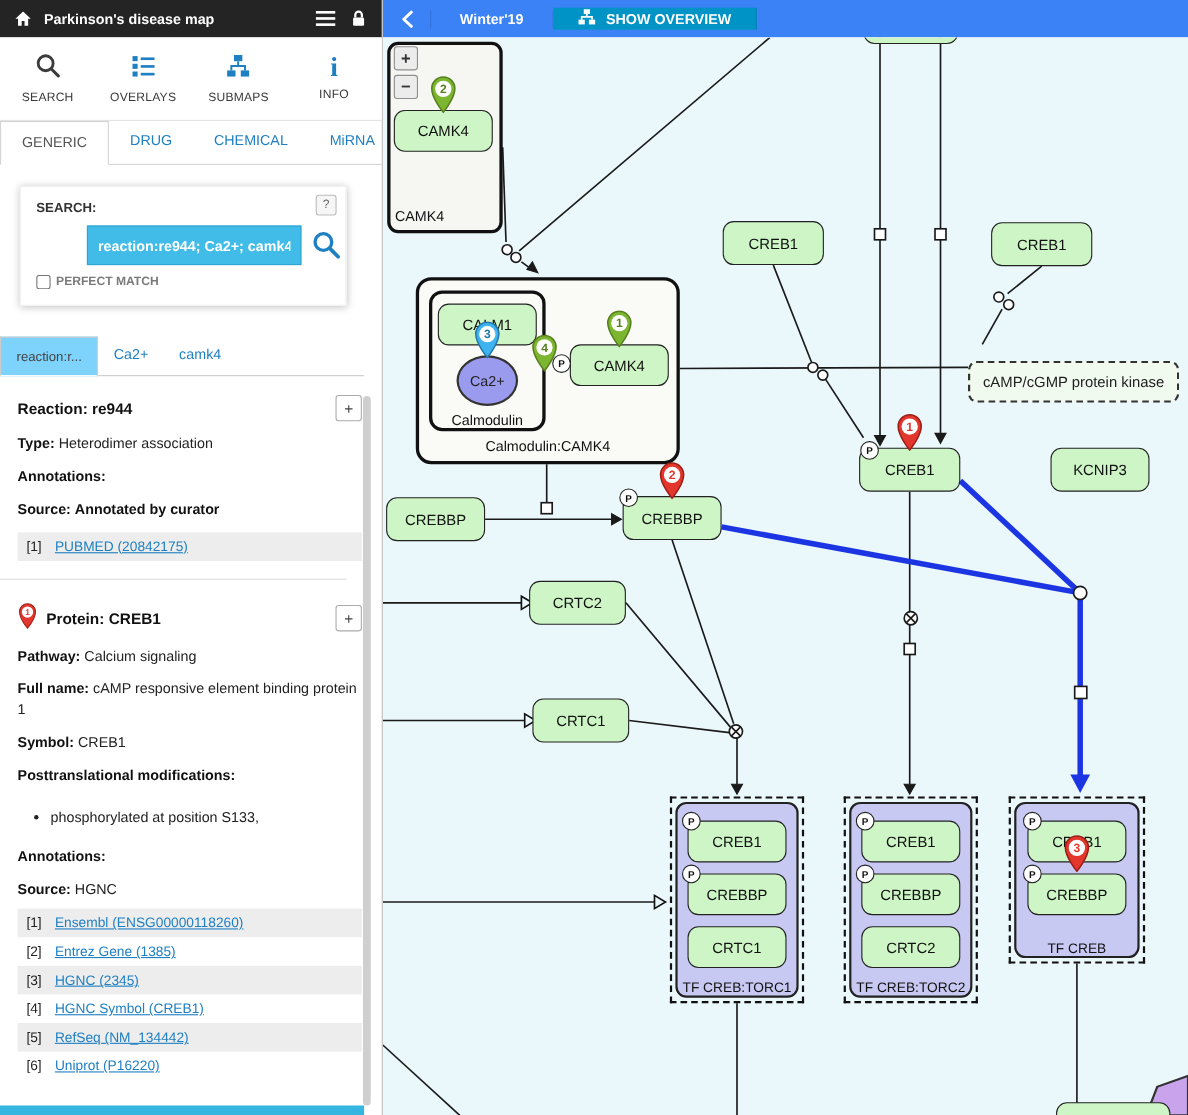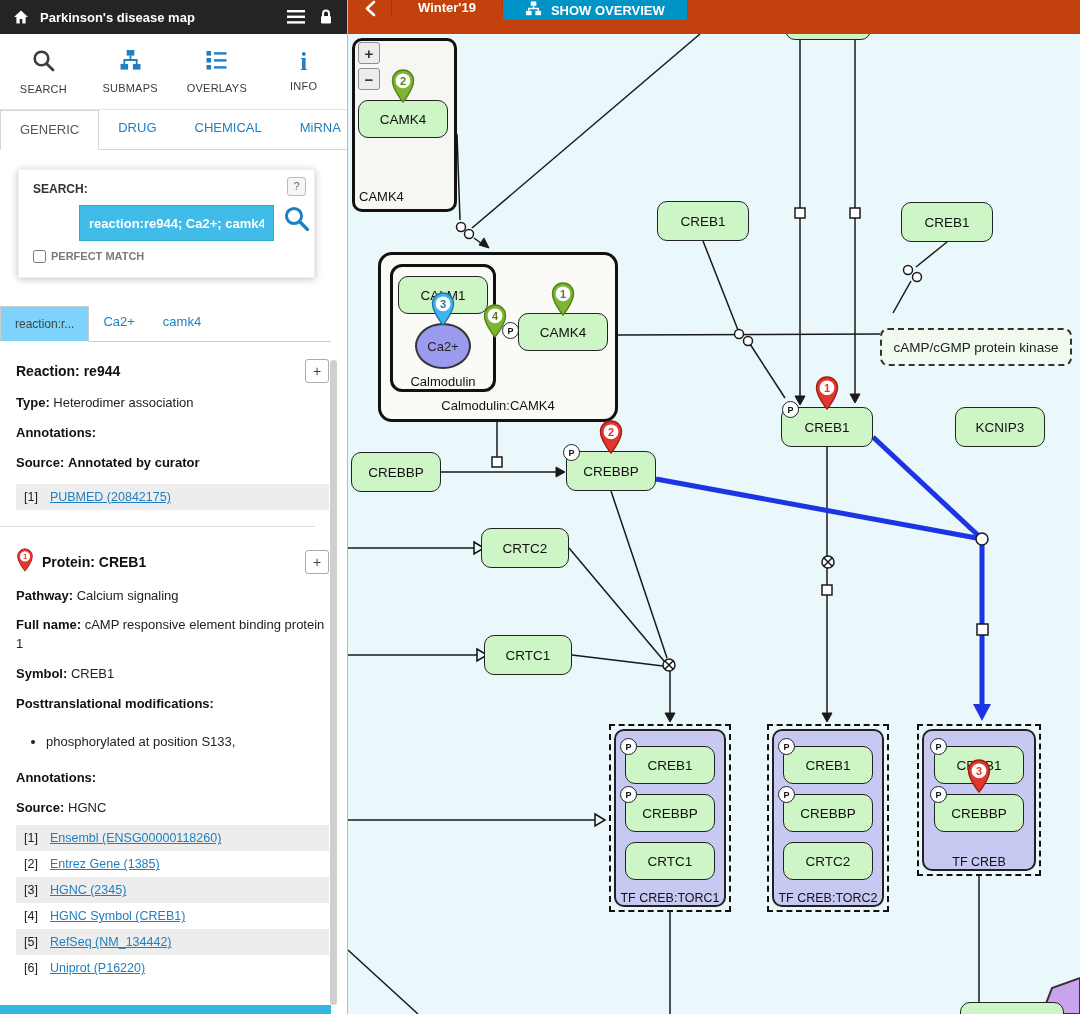--- a/index.html
+++ b/index.html
@@ -17,21 +17,21 @@
   .nav-item { flex:1; display:flex; flex-direction:column; align-items:center; justify-content:center; gap:7px; cursor:pointer; }
   .nav-item .lbl { font-size:11px; color:#3a3a3a; letter-spacing:.2px; }
   .info-i { font-family:"Liberation Serif", serif; font-weight:bold; font-size:25px; color:#1e7fc2; line-height:22px; }
   .tab-row { display:flex; height:40px; border-bottom:1px solid #d5d5d5; align-items:flex-end; }
   .tab { height:40px; line-height:38px; padding:0 19px; font-size:13px; color:#1e7fc2; cursor:pointer; }
   .tab.active { border:1px solid #d5d5d5; border-bottom:1px solid #fff; margin-bottom:-1px; background:#fff; color:#555; }
   .sb-content { position:absolute; top:150px; left:0; right:16px; bottom:9px; overflow:hidden; }
   .search-card { position:relative; margin:19px 16px 0 18px; background:#fff; border:1px solid #f0f0f0; box-shadow:0 1px 7px rgba(0,0,0,.25); padding:12px 12px 14px 14px; }
   .search-label { font-size:12px; font-weight:bold; color:#333; }
   .help-btn { position:absolute; top:7px; right:8px; width:19px; height:19px; background:#f6f6f6; border:1px solid #bbb; border-radius:3px; font-size:11px; color:#666; text-align:center; line-height:17px; cursor:pointer; }
-  .search-row { display:flex; align-items:flex-start; gap:9px; margin-top:9px;padding-left:46px; }
+  .search-row { display:flex; align-items:flex-end; gap:9px; margin-top:9px;padding-left:46px; }
   .search-input { width:206px; height:36px; background:#41bce8; border:1px solid #30a6d2; color:#fff; font-weight:bold; font-size:13px; padding:0 9px; font-family:"Liberation Sans",sans-serif; }
   .pm-row { display:flex; align-items:flex-start; gap:5px; margin-top:9px; font-size:11px; font-weight:bold; color:#7a7a7a; }
   .pm-row input { width:13px; height:13px; margin:0; }
   .result-tabs { display:flex; align-items:flex-end; border-bottom:1px solid #ccc; margin-top:27px; height:37px; }
   .rtab { height:36px; line-height:34px; padding:0 14px; font-size:13px; color:#1e7fc2; cursor:pointer; }
   .rtab.active { border:1px solid #ccc; border-bottom:1px solid #fff; margin-bottom:-1px; background:#7dd3fc; color:#444; font-size:12px; }
   .section { padding:2px 0 0 16px; }
   .title-row { display:flex; align-items:center; gap:8px; margin:15px 0 10px 0; }
   .title-row h3 { margin:0; font-size:14px; color:#111; flex:1; }
   .add-btn { width:24px; height:24px; background:#fff; border:1px solid #aaa; border-radius:3px; font-size:14px; color:#444; line-height:22px; text-align:center; cursor:pointer; }
@@ -40,21 +40,21 @@
   .ref-row { display:flex; gap:12px; align-items:center; padding:6px 8px; font-size:12.5px; margin-right:2px; }
   .ref-row.odd { background:#ededed; }
   .ref-link { color:#1e7fc2; text-decoration:underline; }
   .divider { border:none; border-top:1px solid #ddd; margin:16px 16px 4px 0; }
   ul.ptm { margin:6px 0 12px 0; padding-left:30px; font-size:13px; }
   ul.ptm li { margin:20px 0; }
   .scrollbar { position:absolute; right:10px; top:360px; width:7px; height:645px; background:#cfcfcf; border-radius:4px; cursor:pointer; }
   .footer-strip { position:absolute; left:0; bottom:0; width:331px; height:9px; background:#35b6e0; }
   
   .map { position:absolute; left:348px; top:0; width:732px; height:1014px; }
-  .map-toolbar { height:34px; background:#c2410c; display:flex; align-items:flex-start; color:#fff; }
+  .map-toolbar { height:34px; background:#3b82f6; display:flex; align-items:center; color:#fff; }
   .tb-back { width:44px; display:flex; align-items:center; justify-content:center; border-right:1px solid rgba(0,0,0,.12); cursor:pointer; }
   .tb-version { padding:0 26px; display:flex; align-items:center; font-weight:bold; font-size:13px; border-right:1px solid rgba(0,0,0,.08); cursor:pointer; }
   .tb-overview { display:flex; align-items:center; gap:9px; padding:0 22px; background:#0093c6; border-right:1px solid rgba(0,0,0,.12); font-weight:bold; font-size:13px; cursor:pointer; }
   .map-canvas { position:absolute; top:34px; left:0; width:732px; height:980px; background:#eaf7fb; overflow:hidden; }
   .edges { position:absolute; left:0; top:0; z-index:1; }
   .sp { position:absolute; background:#cdf5c5; border:1.5px solid #222; border-radius:10px; display:flex; align-items:center; justify-content:center; font-size:13.5px; color:#111; z-index:3; cursor:pointer; }
   .comp { position:absolute; border:3px solid #111; border-radius:10px; background:#f6f6f3; z-index:2; cursor:pointer; }
   .complex { position:absolute; border:3.5px solid #111; border-radius:14px; background:#fafaf7; z-index:2; cursor:pointer; }
   .subcomplex { position:absolute; border:3px solid #111; border-radius:12px; background:#fafaf7; z-index:2; cursor:pointer; }
   .node-label { position:absolute; font-size:13px; color:#111; z-index:3; }
@@ -99,40 +99,40 @@
         <svg width="23" height="23" viewBox="0 0 23 23">
             <circle cx="9.5" cy="9.5" r="6.8" stroke="#3c3c3c" stroke-width="2.6" fill="none"></circle>
             <line x1="14.7" y1="14.7" x2="21" y2="21" stroke="#3c3c3c" stroke-width="2.8" stroke-linecap="round"></line>
           </svg>
       </span>
       <span class="lbl">SEARCH</span>
     </div>
     <div class="nav-item">
       <span>
         <svg width="23" height="22" viewBox="0 0 22 22">
-            <rect x="7.2" y="1" width="7.6" height="5.6" fill="#1e7fc2"></rect>
-            <rect x="1" y="15" width="7.6" height="5.6" fill="#1e7fc2"></rect>
-            <rect x="13.4" y="15" width="7.6" height="5.6" fill="#1e7fc2"></rect>
-            <path d="M11 6.6 V11 M4.8 15 V11 H17.2 V15" stroke="#1e7fc2" stroke-width="1.8" fill="none"></path>
-          </svg>
-      </span>
-      <span class="lbl">SUBMAPS</span>
-    </div>
-    <div class="nav-item">
-      <span>
-        <svg width="23" height="22" viewBox="0 0 22 22">
             <rect x="1" y="2" width="4.6" height="4.6" fill="#1e7fc2"></rect>
             <rect x="1" y="9" width="4.6" height="4.6" fill="#1e7fc2"></rect>
             <rect x="1" y="16" width="4.6" height="4.6" fill="#1e7fc2"></rect>
             <rect x="8.4" y="3.2" width="12.6" height="2.4" fill="#1e7fc2"></rect>
             <rect x="8.4" y="10.2" width="12.6" height="2.4" fill="#1e7fc2"></rect>
             <rect x="8.4" y="17.2" width="12.6" height="2.4" fill="#1e7fc2"></rect>
           </svg>
       </span>
       <span class="lbl">OVERLAYS</span>
+    </div>
+    <div class="nav-item">
+      <span>
+        <svg width="23" height="22" viewBox="0 0 22 22">
+            <rect x="7.2" y="1" width="7.6" height="5.6" fill="#1e7fc2"></rect>
+            <rect x="1" y="15" width="7.6" height="5.6" fill="#1e7fc2"></rect>
+            <rect x="13.4" y="15" width="7.6" height="5.6" fill="#1e7fc2"></rect>
+            <path d="M11 6.6 V11 M4.8 15 V11 H17.2 V15" stroke="#1e7fc2" stroke-width="1.8" fill="none"></path>
+          </svg>
+      </span>
+      <span class="lbl">SUBMAPS</span>
     </div>
     <div class="nav-item">
       <span class="info-i">i</span>
       <span class="lbl">INFO</span>
     </div>
   </div>
 
   <div class="tab-row">
     <div class="tab active">GENERIC</div>
     <div class="tab">DRUG</div>

